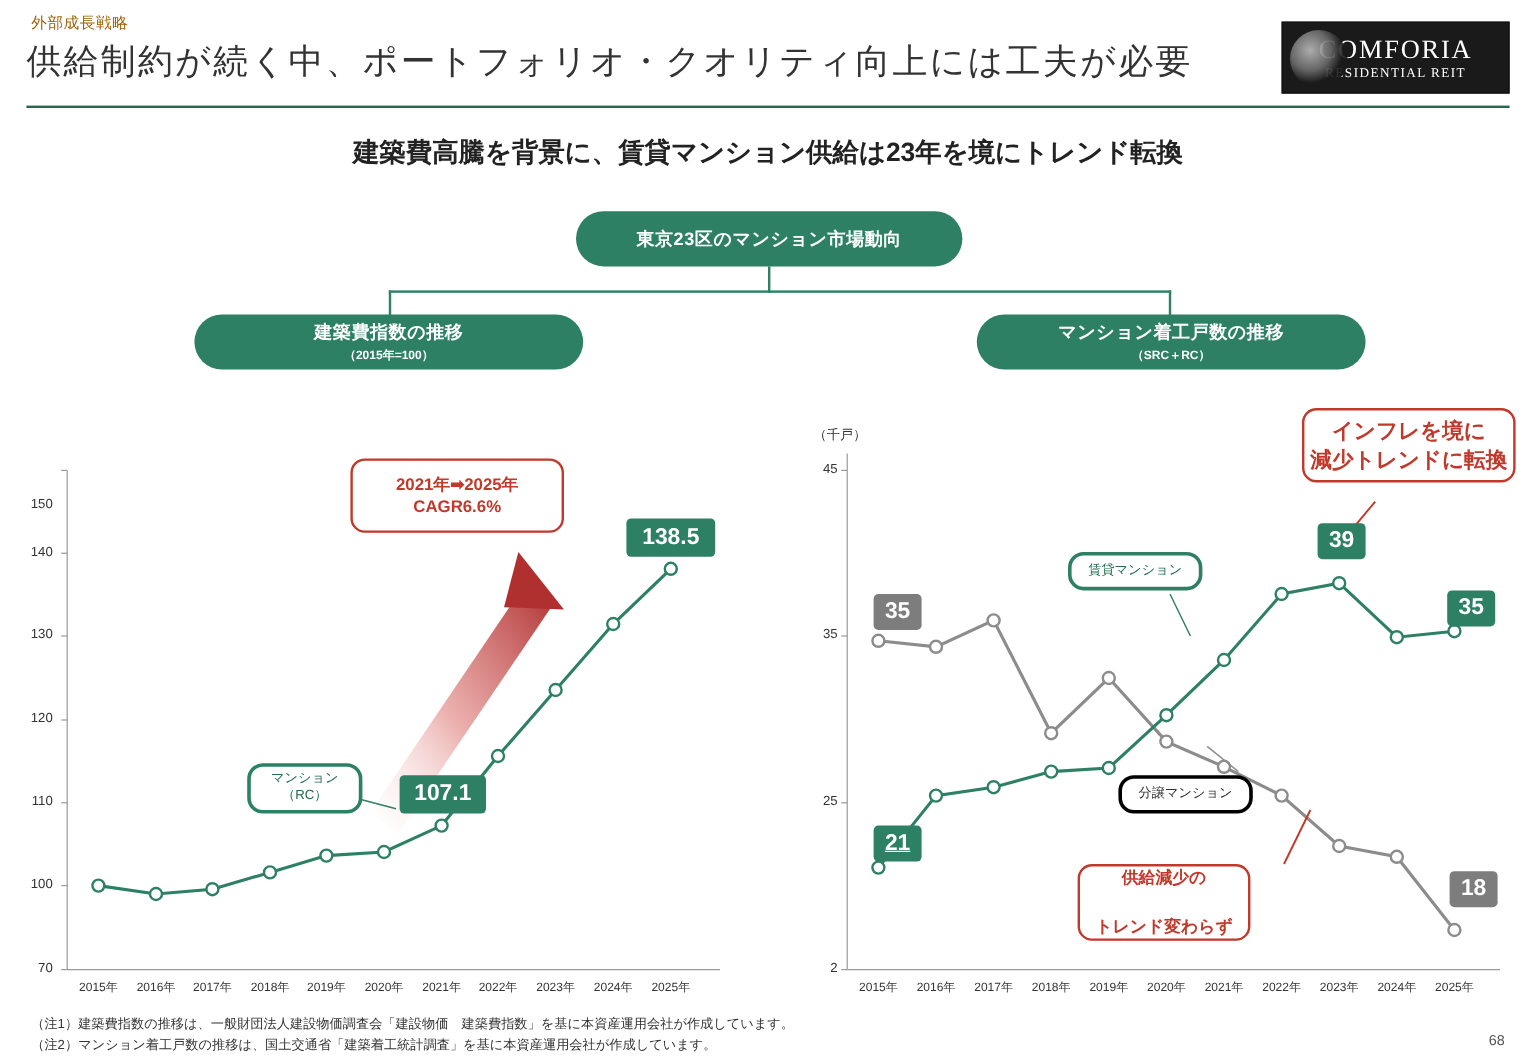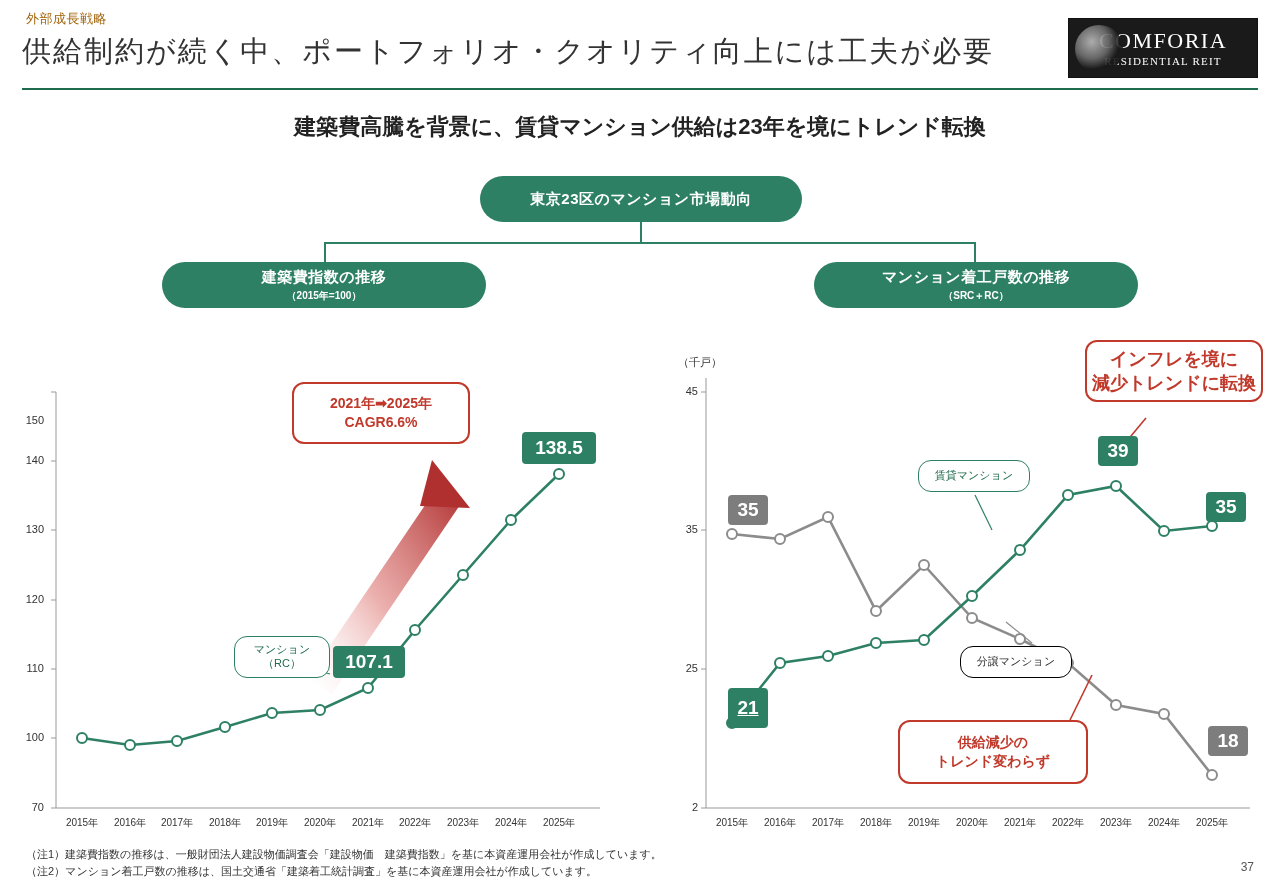--- a/index.html
+++ b/index.html
@@ -74,25 +74,24 @@
   }
   .val-badge.gray { background:#7d7d7d; }
 
   .callout {
     position:absolute; border:2px solid #c0392b; border-radius:12px;
     background:#fff; color:#c0392b; font-weight:bold; text-align:center;
     display:flex; flex-direction:column; align-items:center; justify-content:center;
     line-height:1.35;
   }
   .series-tag {
-    position:absolute; border:1px solid #000000; border-radius:13px;
+    position:absolute; border:3px solid #000000; border-radius:13px;
     background:#fff; font-size:11px; color:#333; 
     display:flex; flex-direction:column; align-items:center; justify-content:center;
     line-height:1.25;
-    margin-left:28px;
   }
   .series-tag.green { border-color:#2e8064; color:#1f6b4d; }
 
   
   #notes { position:absolute; left:26px; top:846px; font-size:11px; color:#333; line-height:1.5; }
   #pageno { position:absolute; right:26px; top:860px; font-size:12px; color:#555; }
 </style>
 </head>
 <body>
 
@@ -274,34 +273,34 @@
   <div class="tick-x" style="left:405px; top:486px;">2022年</div>
   <div class="tick-x" style="left:453px; top:486px;">2023年</div>
   <div class="tick-x" style="left:501px; top:486px;">2024年</div>
   <div class="tick-x" style="left:549px; top:486px;">2025年</div>
 
   
   <div class="callout" style="left:445px; top:10px; width:178px; height:62px; font-size:18px;">
     <div>インフレを境に</div>
     <div>減少トレンドに転換</div>
   </div>
-  <div class="callout" style="left:258px; top:390px; width:190px; height:64px; font-size:14px;">
+  <div class="callout" style="left:258px; top:390px; width:144px; height:64px; font-size:14px;justify-content:space-between;">
     <div>供給減少の</div>
     <div>トレンド変わらず</div>
   </div>
 
   
   <div class="series-tag green" style="left:250px; top:130px; width:112px; height:32px;">賃貸マンション</div>
   <div class="series-tag" style="left:292px; top:316px; width:112px; height:32px;">分譲マンション</div>
 
   
   <div class="val-badge gray" style="left:88px; top:165px; width:40px; height:30px; font-size:19px;">35</div>
   <div class="val-badge gray" style="left:568px; top:396px; width:40px; height:30px; font-size:19px;">18</div>
-  <div class="val-badge" style="left:88px; top:358px; width:40px; height:40px; font-size:19px;text-decoration:underline;">21</div>
+  <div class="val-badge" style="left:88px; top:358px; width:40px; height:30px; font-size:19px;text-decoration:underline;">21</div>
   <div class="val-badge" style="left:458px; top:106px; width:40px; height:30px; font-size:19px;">39</div>
   <div class="val-badge" style="left:566px; top:162px; width:40px; height:30px; font-size:19px;">35</div>
 </div>
 
 <div id="notes">
   <div>（注1）建築費指数の推移は、一般財団法人建設物価調査会「建設物価　建築費指数」を基に本資産運用会社が作成しています。</div>
   <div>（注2）マンション着工戸数の推移は、国土交通省「建築着工統計調査」を基に本資産運用会社が作成しています。</div>
 </div>
-<div id="pageno">37</div>
+<div id="pageno">68</div>
 
 </body></html>

